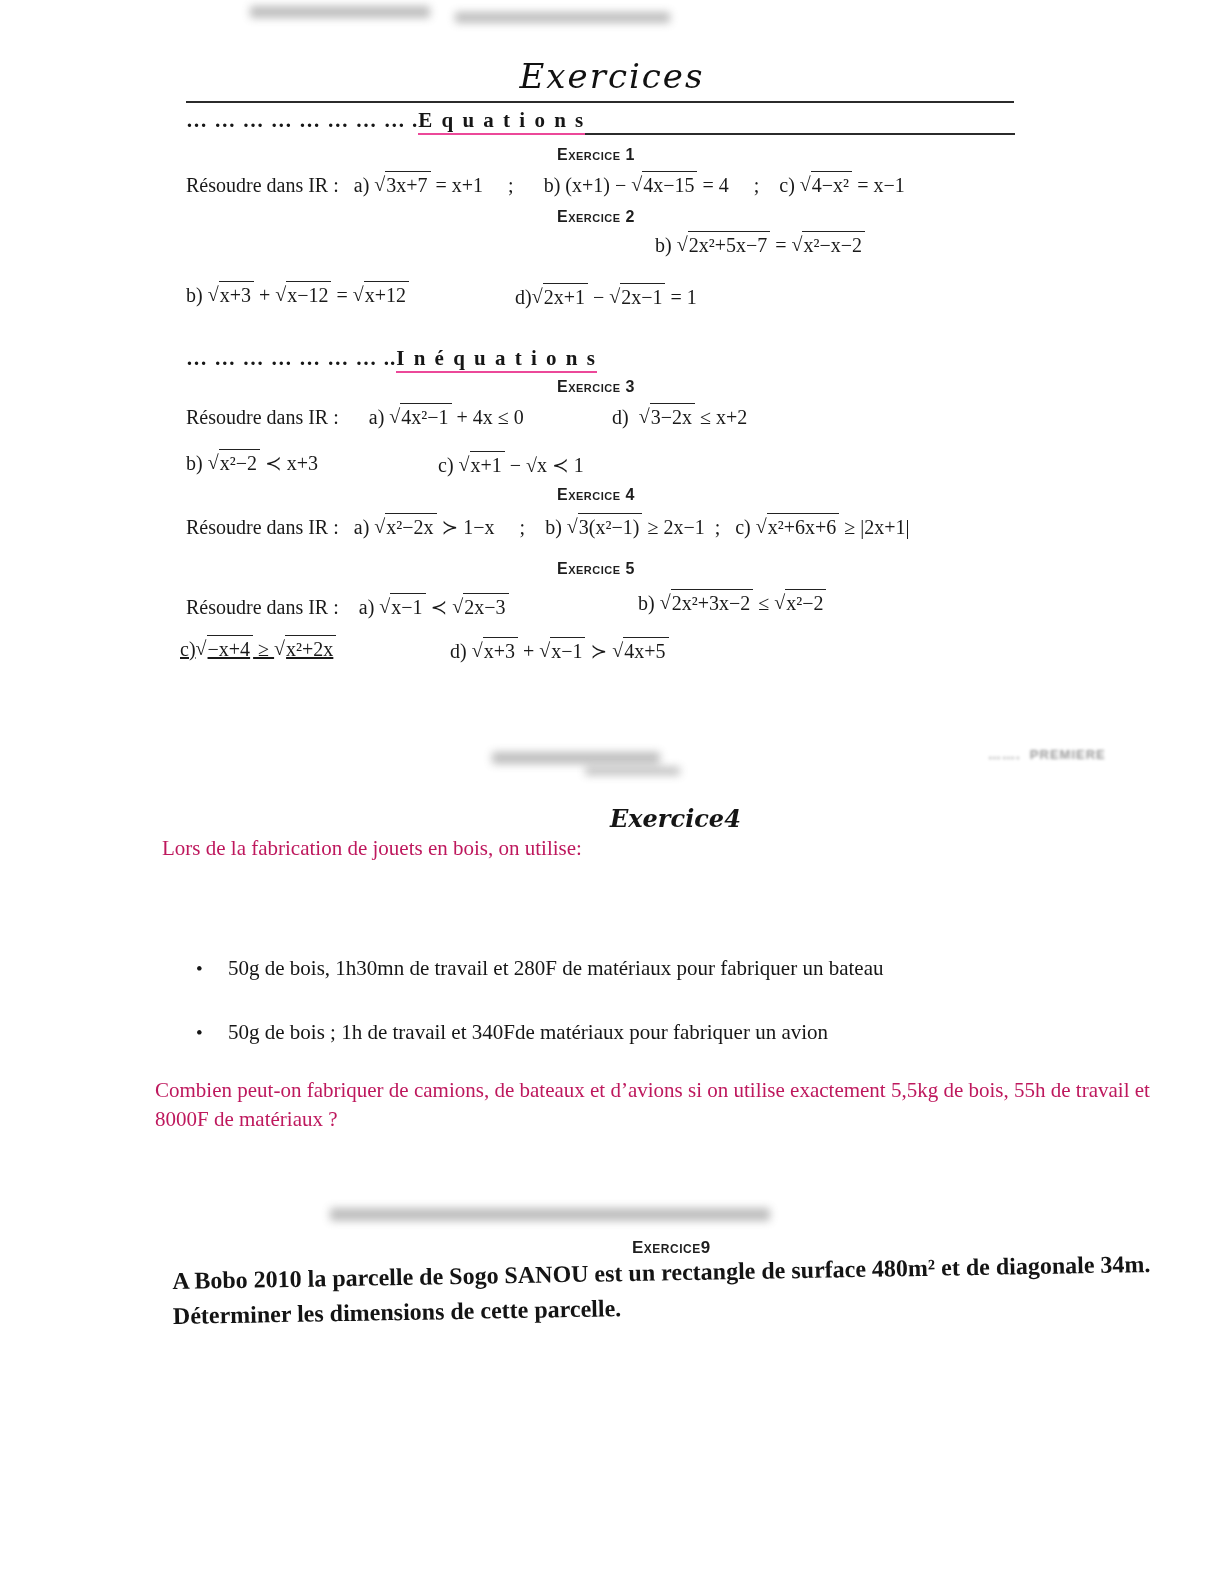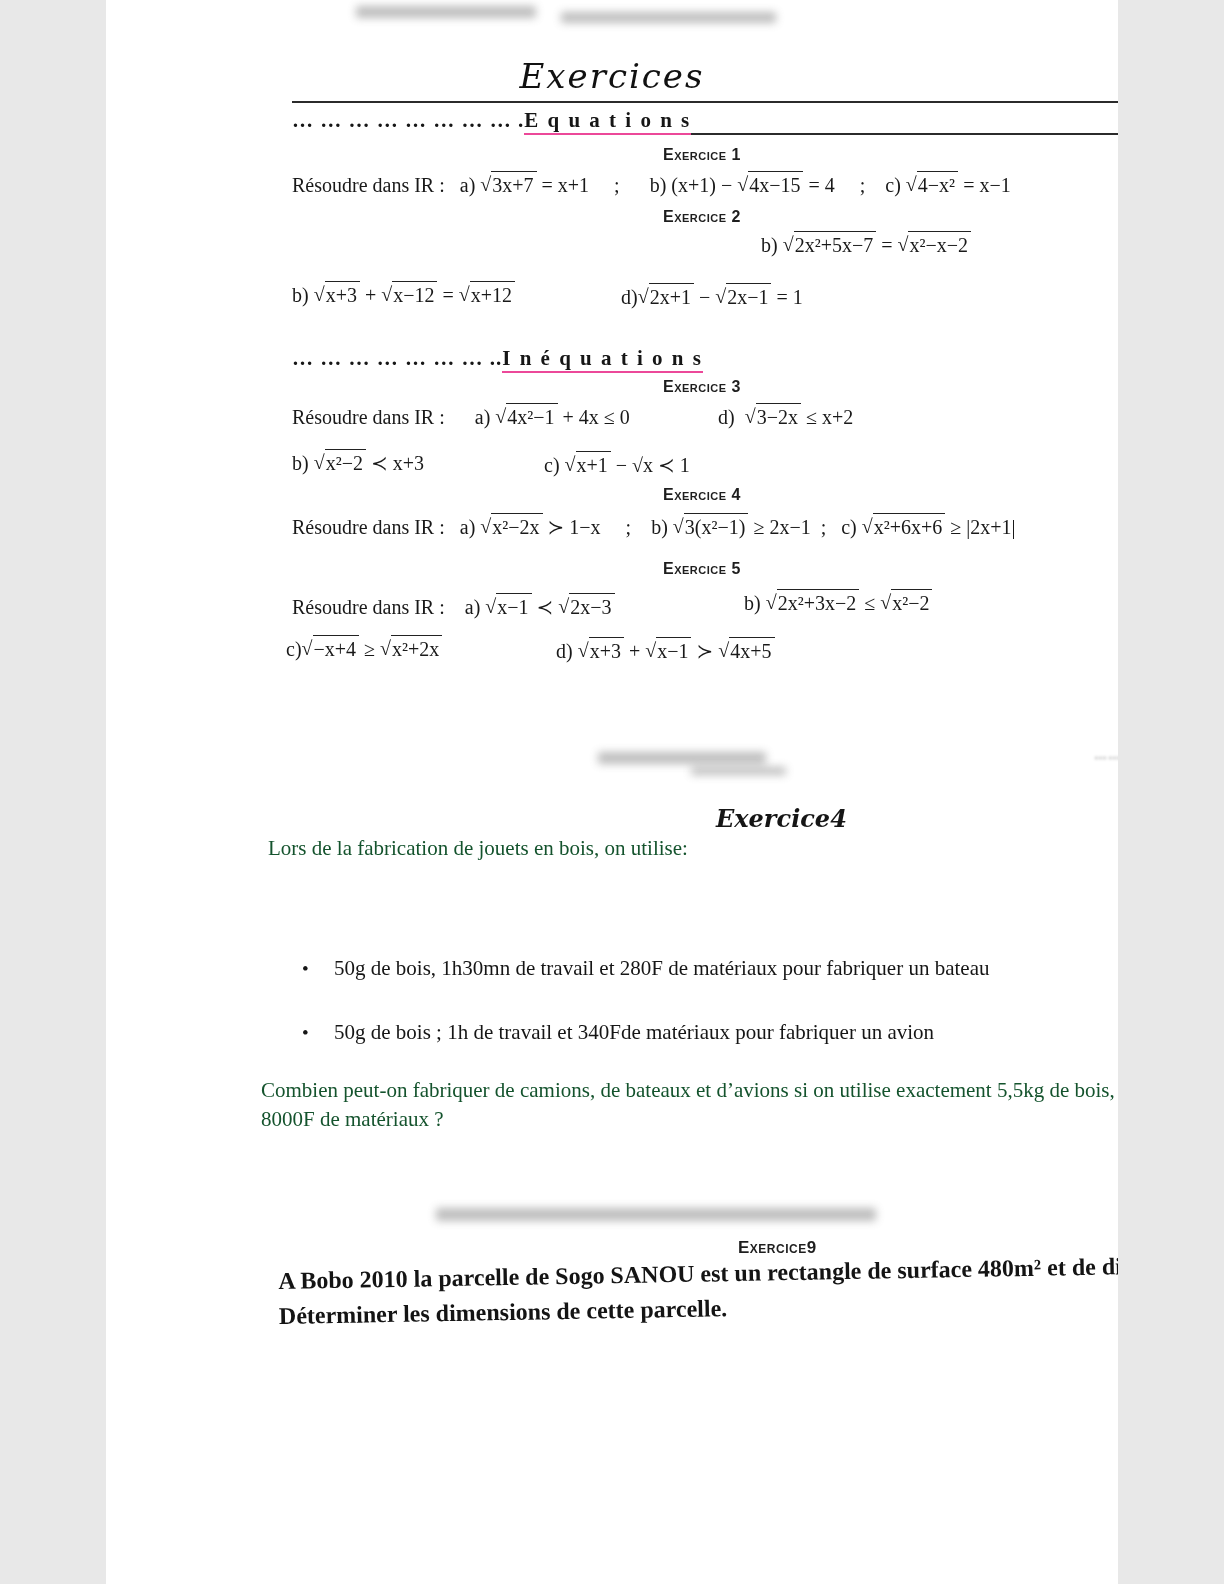--- a/index.html
+++ b/index.html
@@ -1,17 +1,17 @@
 <!DOCTYPE html>
 <html><head>
 <meta charset="utf-8">
 <style>
   html,body { margin:0; padding:0; background:#e8e8e8; }
   .page {
-    position:relative; width:1012px; height:1584px; margin:0 auto;
+    position:relative; width:1224px; height:1584px; margin:0 auto;
     background:#ffffff; overflow:hidden;
     font-family:"Liberation Serif", serif; color:#1c1c1c;
   }
   
   .smudge { position:absolute; background:#6f6f6f; filter:blur(4px); opacity:.45; border-radius:2px; }
   .smudge-text {
     position:absolute; filter:blur(1.6px); opacity:.5; color:#333;
     font-family:"Liberation Sans", sans-serif; font-weight:bold; font-size:13px; letter-spacing:1px;
     white-space:pre;
   }
@@ -31,21 +31,21 @@
     font-variant:small-caps; font-size:16px; letter-spacing:.5px; color:#1e1e1e;
   }
   .mathline { position:absolute; font-size:20px; line-height:34px; white-space:pre; color:#191919; }
   .sq { white-space:nowrap; }
   .rsign { display:inline-block; transform:translateY(-1px); }
   .rad { border-top:1.6px solid #222; padding:2px 3px 0 1px; }
   .sec4-title {
     position:absolute; font-family:"DejaVu Serif", serif; font-style:italic; font-weight:bold;
     font-size:24px; color:#151515;
   }
-  .bodytext { position:absolute; font-size:21px; color:#14532d; line-height:1.4; }
+  .bodytext { position:absolute; font-size:21px; color:#be185d; line-height:1.4; }
   .bullet-item { position:absolute; font-size:21px; color:#161616; white-space:pre; }
   .bullet-marker { display:inline-block; width:32px; font-size:19px; }
   .bigtext {
     position:absolute; font-size:24px; font-weight:bold; color:#141414; line-height:1.45;
     transform:rotate(-1deg); transform-origin:0 0;
   }
 </style>
 </head>
 <body>
 
@@ -79,21 +79,21 @@
   <div class="mathline" style="left:612px; top:400px;">d)  <span class="sq"><span class="rsign">√</span><span class="rad">3−2x</span></span> ≤ x+2</div>
   <div class="mathline" style="left:186px; top:446px;">b) <span class="sq"><span class="rsign">√</span><span class="rad">x²−2</span></span> ≺ x+3</div>
   <div class="mathline" style="left:438px; top:448px;">c) <span class="sq"><span class="rsign">√</span><span class="rad">x+1</span></span> − √x ≺ 1</div>
 
   <div class="exlabel" style="left:557px; top:486px;">Exercice 4</div>
   <div class="mathline" style="left:186px; top:510px;">Résoudre dans IR :   a) <span class="sq"><span class="rsign">√</span><span class="rad">x²−2x</span></span> ≻ 1−x     ;    b) <span class="sq"><span class="rsign">√</span><span class="rad">3(x²−1)</span></span> ≥ 2x−1  ;   c) <span class="sq"><span class="rsign">√</span><span class="rad">x²+6x+6</span></span> ≥ |2x+1|</div>
 
   <div class="exlabel" style="left:557px; top:560px;">Exercice 5</div>
   <div class="mathline" style="left:186px; top:590px;">Résoudre dans IR :    a) <span class="sq"><span class="rsign">√</span><span class="rad">x−1</span></span> ≺ <span class="sq"><span class="rsign">√</span><span class="rad">2x−3</span></span></div>
   <div class="mathline" style="left:638px; top:586px;">b) <span class="sq"><span class="rsign">√</span><span class="rad">2x²+3x−2</span></span> ≤ <span class="sq"><span class="rsign">√</span><span class="rad">x²−2</span></span></div>
-  <div class="mathline" style="left:180px; top:632px;">c)<span class="sq"><span class="rsign">√</span><span class="rad">−x+4</span></span> ≥ <span class="sq"><span class="rsign">√</span><span class="rad">x²+2x</span></span></div>
+  <div class="mathline" style="left:180px; top:632px;text-decoration:underline;">c)<span class="sq"><span class="rsign">√</span><span class="rad">−x+4</span></span> ≥ <span class="sq"><span class="rsign">√</span><span class="rad">x²+2x</span></span></div>
   <div class="mathline" style="left:450px; top:634px;">d) <span class="sq"><span class="rsign">√</span><span class="rad">x+3</span></span> + <span class="sq"><span class="rsign">√</span><span class="rad">x−1</span></span> ≻ <span class="sq"><span class="rsign">√</span><span class="rad">4x+5</span></span></div>
 
   <div class="sec4-title" style="left:610px; top:804px;">Exercice4</div>
   <div class="bodytext" style="left:162px; top:834px;">Lors de la fabrication de jouets en bois, on utilise:</div>
 
   <div class="bullet-item" style="left:196px; top:956px;"><span class="bullet-marker">•</span><span>50g de bois, 1h30mn de travail et 280F de matériaux pour fabriquer un bateau</span></div>
   <div class="bullet-item" style="left:196px; top:1020px;"><span class="bullet-marker">•</span><span>50g de bois ; 1h de travail et 340Fde matériaux pour fabriquer un avion</span></div>
 
   <div class="bodytext" style="left:155px; top:1076px; width:1025px;">Combien peut-on fabriquer de camions, de bateaux et d’avions si on utilise exactement 5,5kg de bois, 55h de travail et 8000F de matériaux ?</div>
 

